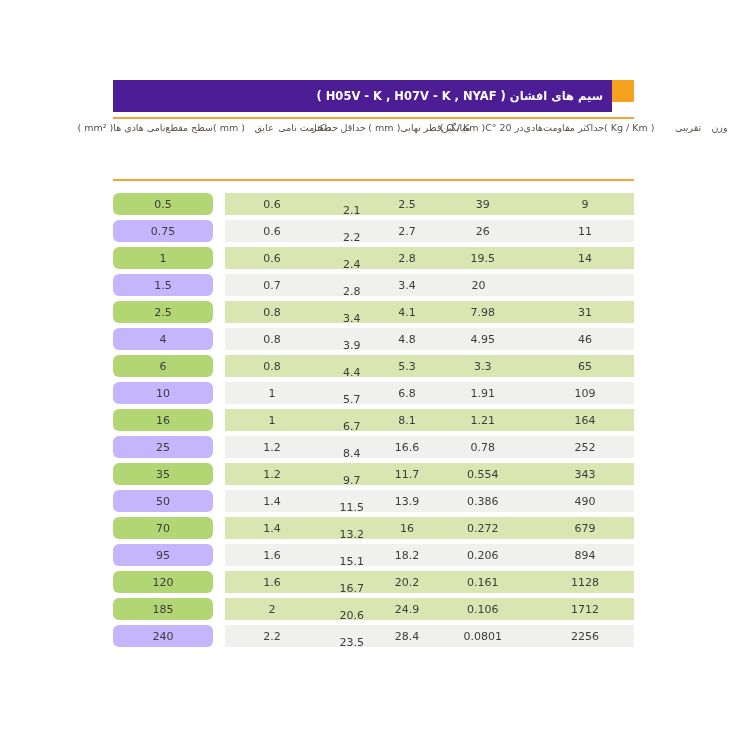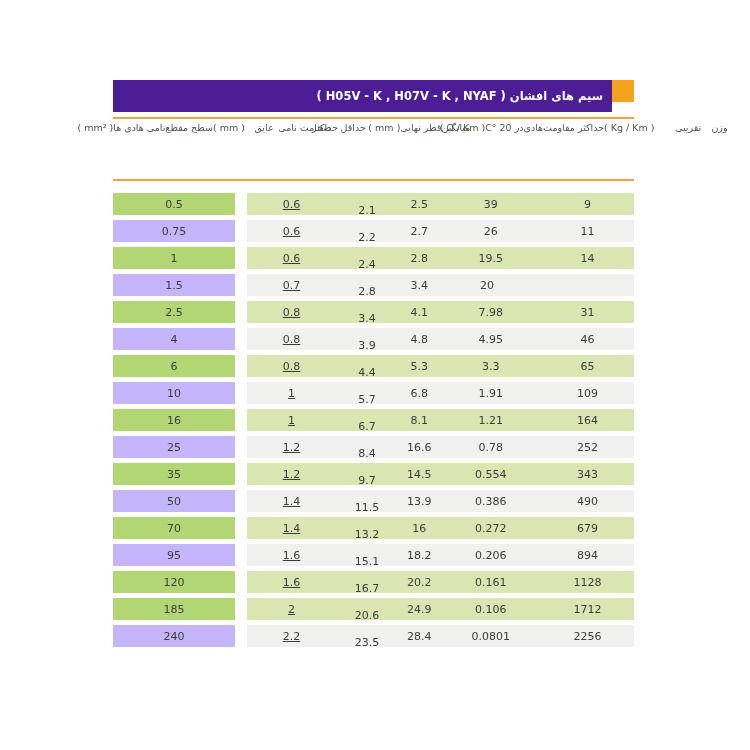--- a/index.html
+++ b/index.html
@@ -43,30 +43,30 @@
   .hc5 { width: 26%; }
   .hc6 { width: 24%; }
   .subrow { display: flex; flex-direction: row; height: 13px; }
   .sub-min { width: 59%; text-align: center; line-height: 13px; }
   .sub-max { width: 41%; text-align: left; line-height: 13px; }
 
   
   .rows { margin-top: 12px; }
   .row { display: flex; flex-direction: row; height: 22px; margin-bottom: 5px; }
   .cell-first {
-    width: 122px; margin-right: 12px;
+    width: 100px; margin-right: 12px;
     display: flex; align-items: center; justify-content: center;
-    font-size: 11px; color: #3c3c3c;
+    font-size: 11px; color: #3c3c3c; border-radius: 6px;
   }
   .row-band { flex: 1; display: flex; flex-direction: row; }
   .row-band .cell {
     display: flex; align-items: center; justify-content: center;
     font-size: 11px; color: #3c3c3c;
   }
-  .c2 { width: 23%; text-decoration: underline; }
+  .c2 { width: 23%; }
   .c3 { width: 16%; margin-top: 13px; }
   .c4 { width: 11%; }
   .c5 { width: 26%; text-align: right; }
   .c6 { width: 24%; }
 
   .row.green .cell-first { background: #b3d674; }
   .row.green .row-band  { background: #d9e6b1; }
   .row.gray .cell-first { background: #c4b5fd; text-align: right; }
   .row.gray .row-band   { background: #f0f0ee; }
 </style>
@@ -231,21 +231,21 @@
             <div class="cell c4">16.6</div>
             <div class="cell c5">0.78</div>
             <div class="cell c6">252</div>
           </div>
         </div>
         <div class="row green">
           <div class="cell-first">35</div>
           <div class="row-band">
             <div class="cell c2">1.2</div>
             <div class="cell c3">9.7</div>
-            <div class="cell c4">14.5</div>
+            <div class="cell c4">11.7</div>
             <div class="cell c5">0.554</div>
             <div class="cell c6">343</div>
           </div>
         </div>
         <div class="row gray">
           <div class="cell-first">50</div>
           <div class="row-band">
             <div class="cell c2">1.4</div>
             <div class="cell c3">11.5</div>
             <div class="cell c4">13.9</div>

